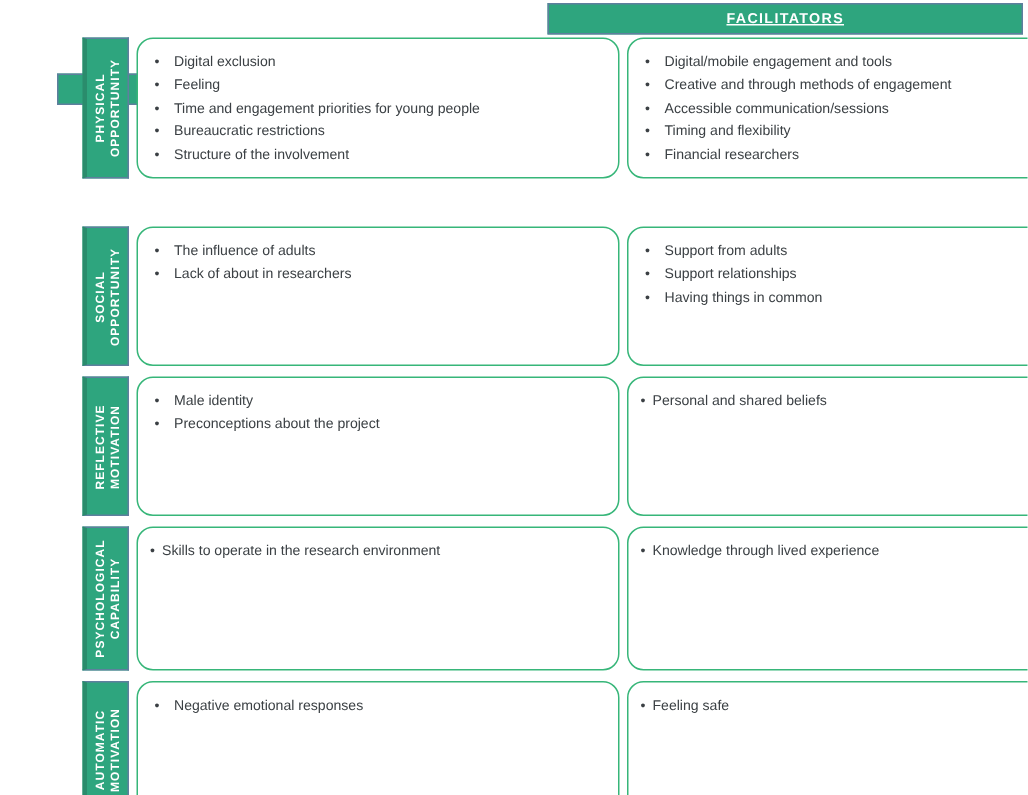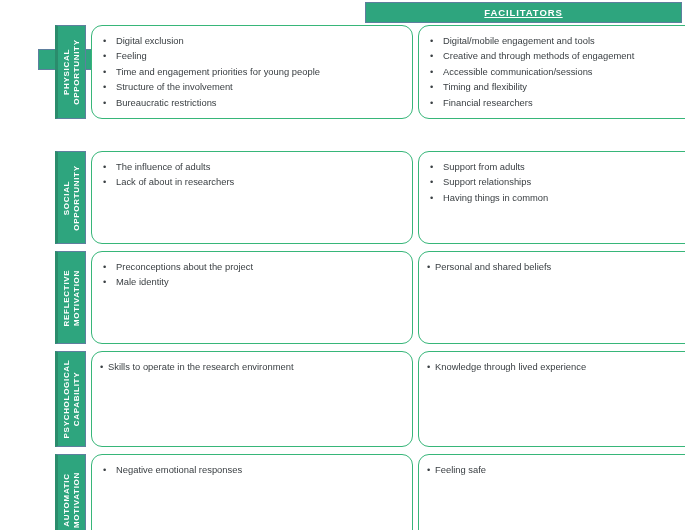--- a/index.html
+++ b/index.html
@@ -154,22 +154,22 @@
           <div class="side-label-inner">
             <span>PHYSICAL</span>
             <span>OPPORTUNITY</span>
           </div>
         </div>
         <div class="card left">
           <ul class="bullets">
             <li>Digital exclusion</li>
             <li>Feeling</li>
             <li>Time and engagement priorities for young people</li>
+            <li>Bureaucratic restrictions</li>
             <li>Structure of the involvement</li>
-            <li>Bureaucratic restrictions</li>
           </ul>
         </div>
         <div class="card right">
           <ul class="bullets">
             <li>Digital/mobile engagement and tools</li>
             <li>Creative and through methods of engagement</li>
             <li>Accessible communication/sessions</li>
             <li>Timing and flexibility</li>
             <li>Financial researchers</li>
           </ul>
@@ -198,22 +198,22 @@
       </div>
       <div class="row r2">
         <div class="side-label">
           <div class="side-label-inner">
             <span>REFLECTIVE</span>
             <span>MOTIVATION</span>
           </div>
         </div>
         <div class="card left">
           <ul class="bullets">
+            <li>Male identity</li>
             <li>Preconceptions about the project</li>
-            <li>Male identity</li>
           </ul>
         </div>
         <div class="card right">
           <ul class="bullets tight">
             <li>Personal and shared beliefs</li>
           </ul>
         </div>
       </div>
       <div class="row r4">
         <div class="side-label">

